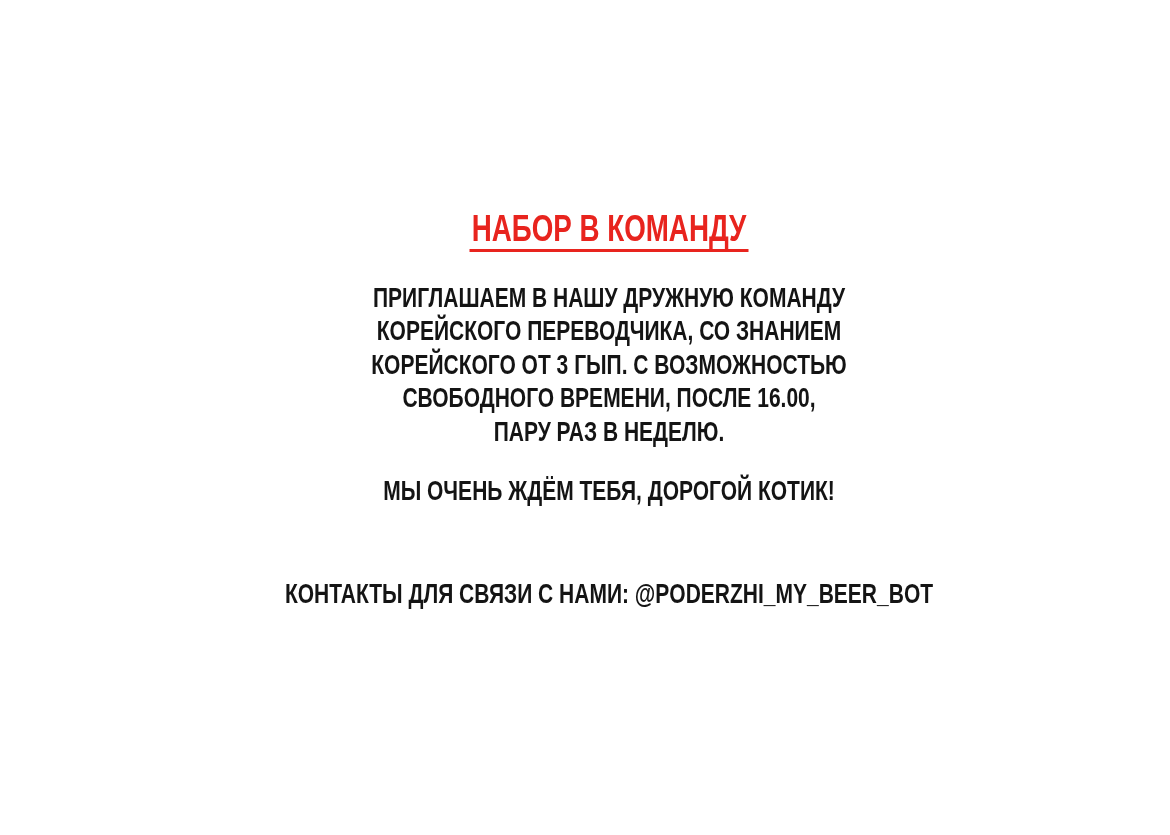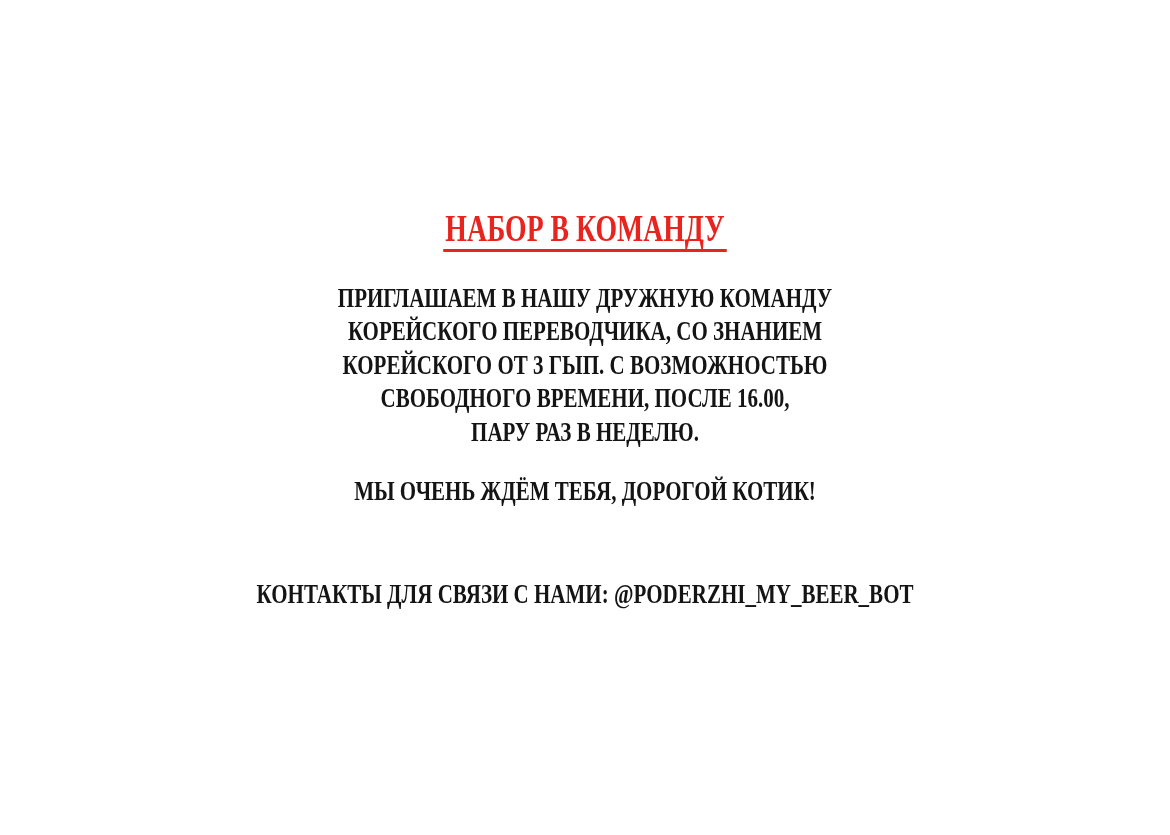--- a/index.html
+++ b/index.html
@@ -10,23 +10,24 @@
   body {
     width: 1170px;
     height: 835px;
     overflow: hidden;
     position: relative;
   }
   .page {
     position: absolute;
     inset: 0;
     background: var(--page-bg, #ffffff);
-    font-family: Liberation Serif, serif;
+    font-family: Liberation Sans, sans-serif;
     font-weight: 700;
     color: var(--text-color, #141414);
+    margin-left: 24px;
   }
   
   .squeeze {
     position: absolute;
     left: 0; top: 0;
     width: 1170px; height: 835px;
     transform: scaleX(0.75);
     transform-origin: 585px 0;
   }
   .line {

